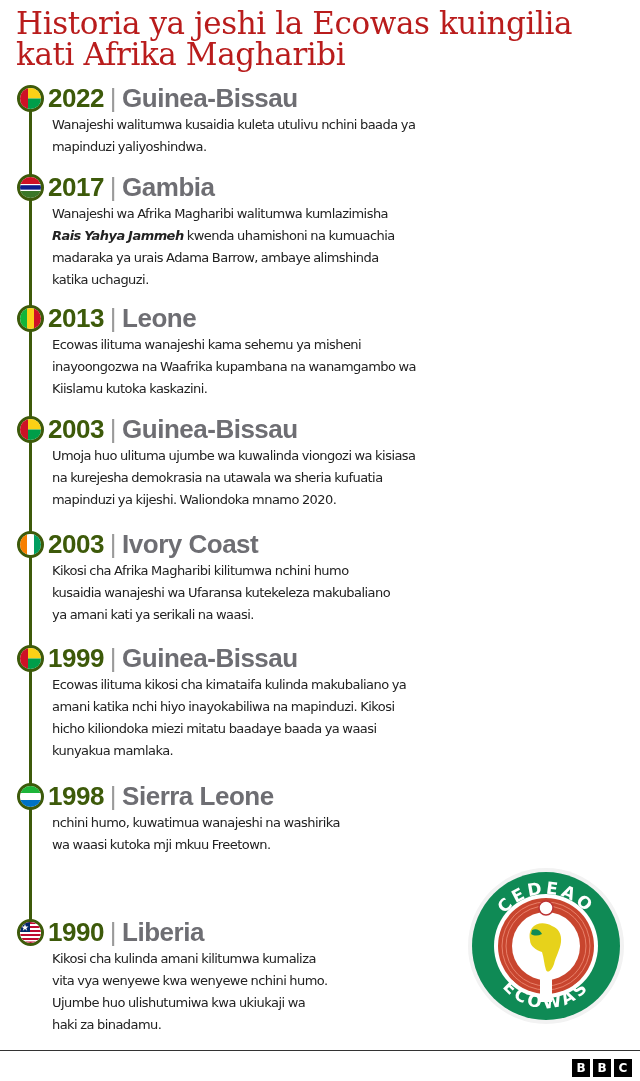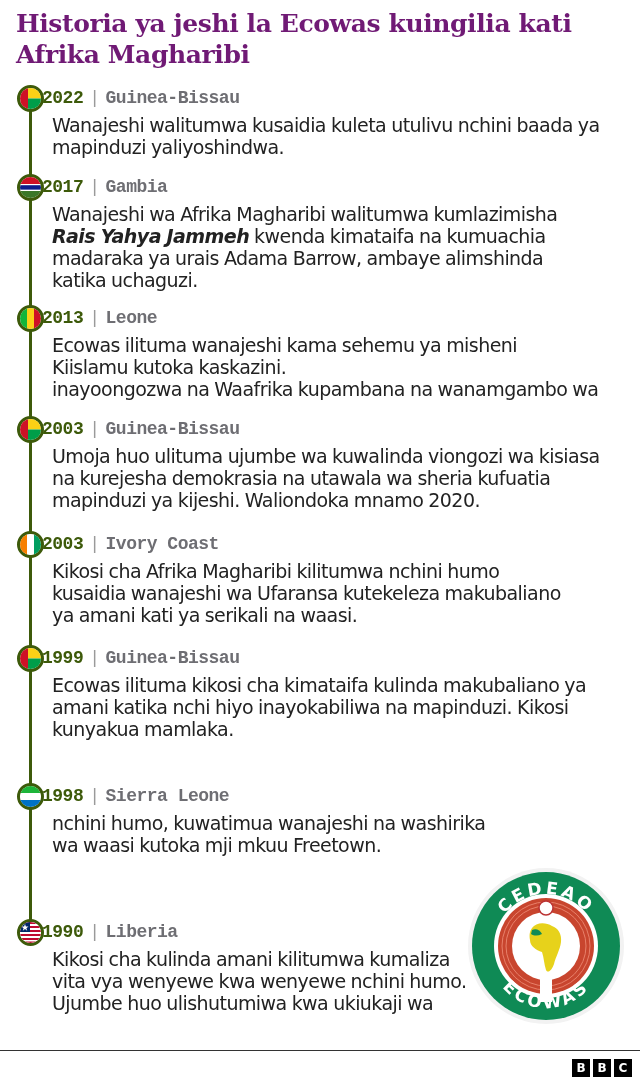--- a/index.html
+++ b/index.html
@@ -3,40 +3,40 @@
 <meta charset="utf-8">
 <style>
   html, body { margin: 0; padding: 0; }
   body {
     width: 640px; height: 1081px; background: #ffffff; position: relative; overflow: hidden;
     font-family: "DejaVu Sans", "Liberation Sans", sans-serif; color: #222222;
   }
   .title {
     position: absolute; left: 16px; top: 8px; width: 600px;
     font-family: "DejaVu Serif", "Liberation Serif", serif;
-    font-size: 25px; line-height: 31px; color: #701a75; letter-spacing: -0.4px; margin: 0; font-weight: bold;
+    font-size: 31px; line-height: 31px; color: #b91c1c; letter-spacing: -0.4px; margin: 0; font-weight: normal;
   }
   .timeline-line {
     position: absolute; left: 29px; top: 100px; width: 3px; height: 836px; background: #3d5a0a;
   }
   .event { position: absolute; left: 0; width: 640px; }
   .marker {
     position: absolute; left: 17px; width: 21px; height: 21px; border-radius: 50%;
     border: 3px solid #3d5a0a; background: #fff; overflow: hidden; box-sizing: content-box;
   }
   .marker svg { display: block; width: 21px; height: 21px; }
   .head {
-    position: absolute; left: 42px; top: 0; font-size: 18px; line-height: 24px; white-space: nowrap;
-    font-family: Liberation Mono, monospace; font-weight: bold; letter-spacing: -0.5px;
+    position: absolute; left: 48px; top: 0; font-size: 26px; line-height: 24px; white-space: nowrap;
+    font-family: Liberation Sans, sans-serif; font-weight: bold; letter-spacing: -0.5px;
   }
   .year { color: #3d5a0a; }
   .sep { color: #9a9a9a; font-weight: normal; margin: 0 6px 0 6px; }
   .country { color: #6e6e73; }
   .desc {
-    position: absolute; left: 52px; top: 28px; font-size: 19px; line-height: 22px; color: #222;
+    position: absolute; left: 52px; top: 28px; font-size: 13px; line-height: 22px; color: #222;
     font-family: "DejaVu Sans", sans-serif; letter-spacing: -0.55px; word-spacing: -0.5px;
   }
   .desc .bold { font-weight: bold; font-style: italic; }
   .desc div { white-space: nowrap; }
   .logo { position: absolute; left: 466px; top: 866px; width: 160px; height: 160px; }
   .footer-rule { position: absolute; left: 0; top: 1050px; width: 640px; height: 1px; background: #333; }
   .bbc { position: absolute; left: 572px; top: 1059px; display: flex; gap: 3px; }
   .bbc span {
     width: 18px; height: 18px; background: #000; color: #fff; font-weight: bold; font-size: 12px;
     display: flex; align-items: center; justify-content: center; font-family: "DejaVu Sans", sans-serif;
@@ -74,41 +74,41 @@
         <rect x="0" y="8.2" width="21" height="4.6" fill="#0c1c8c"></rect>
         <rect x="0" y="12.8" width="21" height="1.2" fill="#fff"></rect>
         <rect x="0" y="14" width="21" height="7" fill="#3a7728"></rect>
       </svg>
   </div>
   <div class="head">
     <span class="year">2017</span><span class="sep">|</span><span class="country">Gambia</span>
   </div>
   <div class="desc">
     <div>Wanajeshi wa Afrika Magharibi walitumwa kumlazimisha</div>
-    <div><span class="bold">Rais Yahya Jammeh</span><span> kwenda kimataifa na kumuachia</span></div>
+    <div><span class="bold">Rais Yahya Jammeh</span><span> kwenda uhamishoni na kumuachia</span></div>
     <div>madaraka ya urais Adama Barrow, ambaye alimshinda</div>
     <div>katika uchaguzi.</div>
   </div>
 </div>
 
 <div class="event" style="top:306px;">
   <div class="marker" style="top:-1px;">
     <svg viewBox="0 0 21 21">
         <rect x="0" y="0" width="7" height="21" fill="#14b53a"></rect>
         <rect x="7" y="0" width="7" height="21" fill="#fcd116"></rect>
         <rect x="14" y="0" width="7" height="21" fill="#ce1126"></rect>
       </svg>
   </div>
   <div class="head">
     <span class="year">2013</span><span class="sep">|</span><span class="country">Leone</span>
   </div>
   <div class="desc">
     <div>Ecowas ilituma wanajeshi kama sehemu ya misheni</div>
+    <div>inayoongozwa na Waafrika kupambana na wanamgambo wa</div>
     <div>Kiislamu kutoka kaskazini.</div>
-    <div>inayoongozwa na Waafrika kupambana na wanamgambo wa</div>
   </div>
 </div>
 
 <div class="event" style="top:417px;">
   <div class="marker" style="top:-1px;">
     <svg viewBox="0 0 21 21">
         <rect x="0" y="0" width="8" height="21" fill="#ce1126"></rect>
         <rect x="8" y="0" width="13" height="10.5" fill="#fcd116"></rect>
         <rect x="8" y="10.5" width="13" height="10.5" fill="#009e49"></rect>
       </svg>
@@ -148,20 +148,21 @@
         <rect x="8" y="0" width="13" height="10.5" fill="#fcd116"></rect>
         <rect x="8" y="10.5" width="13" height="10.5" fill="#009e49"></rect>
       </svg>
   </div>
   <div class="head">
     <span class="year">1999</span><span class="sep">|</span><span class="country">Guinea-Bissau</span>
   </div>
   <div class="desc">
     <div>Ecowas ilituma kikosi cha kimataifa kulinda makubaliano ya</div>
     <div>amani katika nchi hiyo inayokabiliwa na mapinduzi. Kikosi</div>
+    <div>hicho kiliondoka miezi mitatu baadaye baada ya waasi</div>
     <div>kunyakua mamlaka.</div>
   </div>
 </div>
 
 <div class="event" style="top:784px;">
   <div class="marker" style="top:-1px;">
     <svg viewBox="0 0 21 21">
         <rect x="0" y="0" width="21" height="7" fill="#1eb53a"></rect>
         <rect x="0" y="7" width="21" height="7" fill="#ffffff"></rect>
         <rect x="0" y="14" width="21" height="7" fill="#0072c6"></rect>
@@ -190,20 +191,21 @@
       <polygon points="5,2 5.9,4.6 8.5,4.6 6.4,6.2 7.2,8.7 5,7.1 2.8,8.7 3.6,6.2 1.5,4.6 4.1,4.6" fill="#ffffff"></polygon>
     </svg>
   </div>
   <div class="head">
     <span class="year">1990</span><span class="sep">|</span><span class="country">Liberia</span>
   </div>
   <div class="desc">
     <div>Kikosi cha kulinda amani kilitumwa kumaliza</div>
     <div>vita vya wenyewe kwa wenyewe nchini humo.</div>
     <div>Ujumbe huo ulishutumiwa kwa ukiukaji wa</div>
+    <div>haki za binadamu.</div>
   </div>
 </div>
 
 <div class="logo">
   <svg viewBox="0 0 160 160" width="160" height="160">
     <defs>
       <path id="arcTop" d="M 28 80 A 52 52 0 0 1 132 80"></path>
       <path id="arcBottom" d="M 24 86 A 56 56 0 0 0 136 86"></path>
     </defs>
     <circle cx="80" cy="80" r="78" fill="#f2f2f2"></circle>

